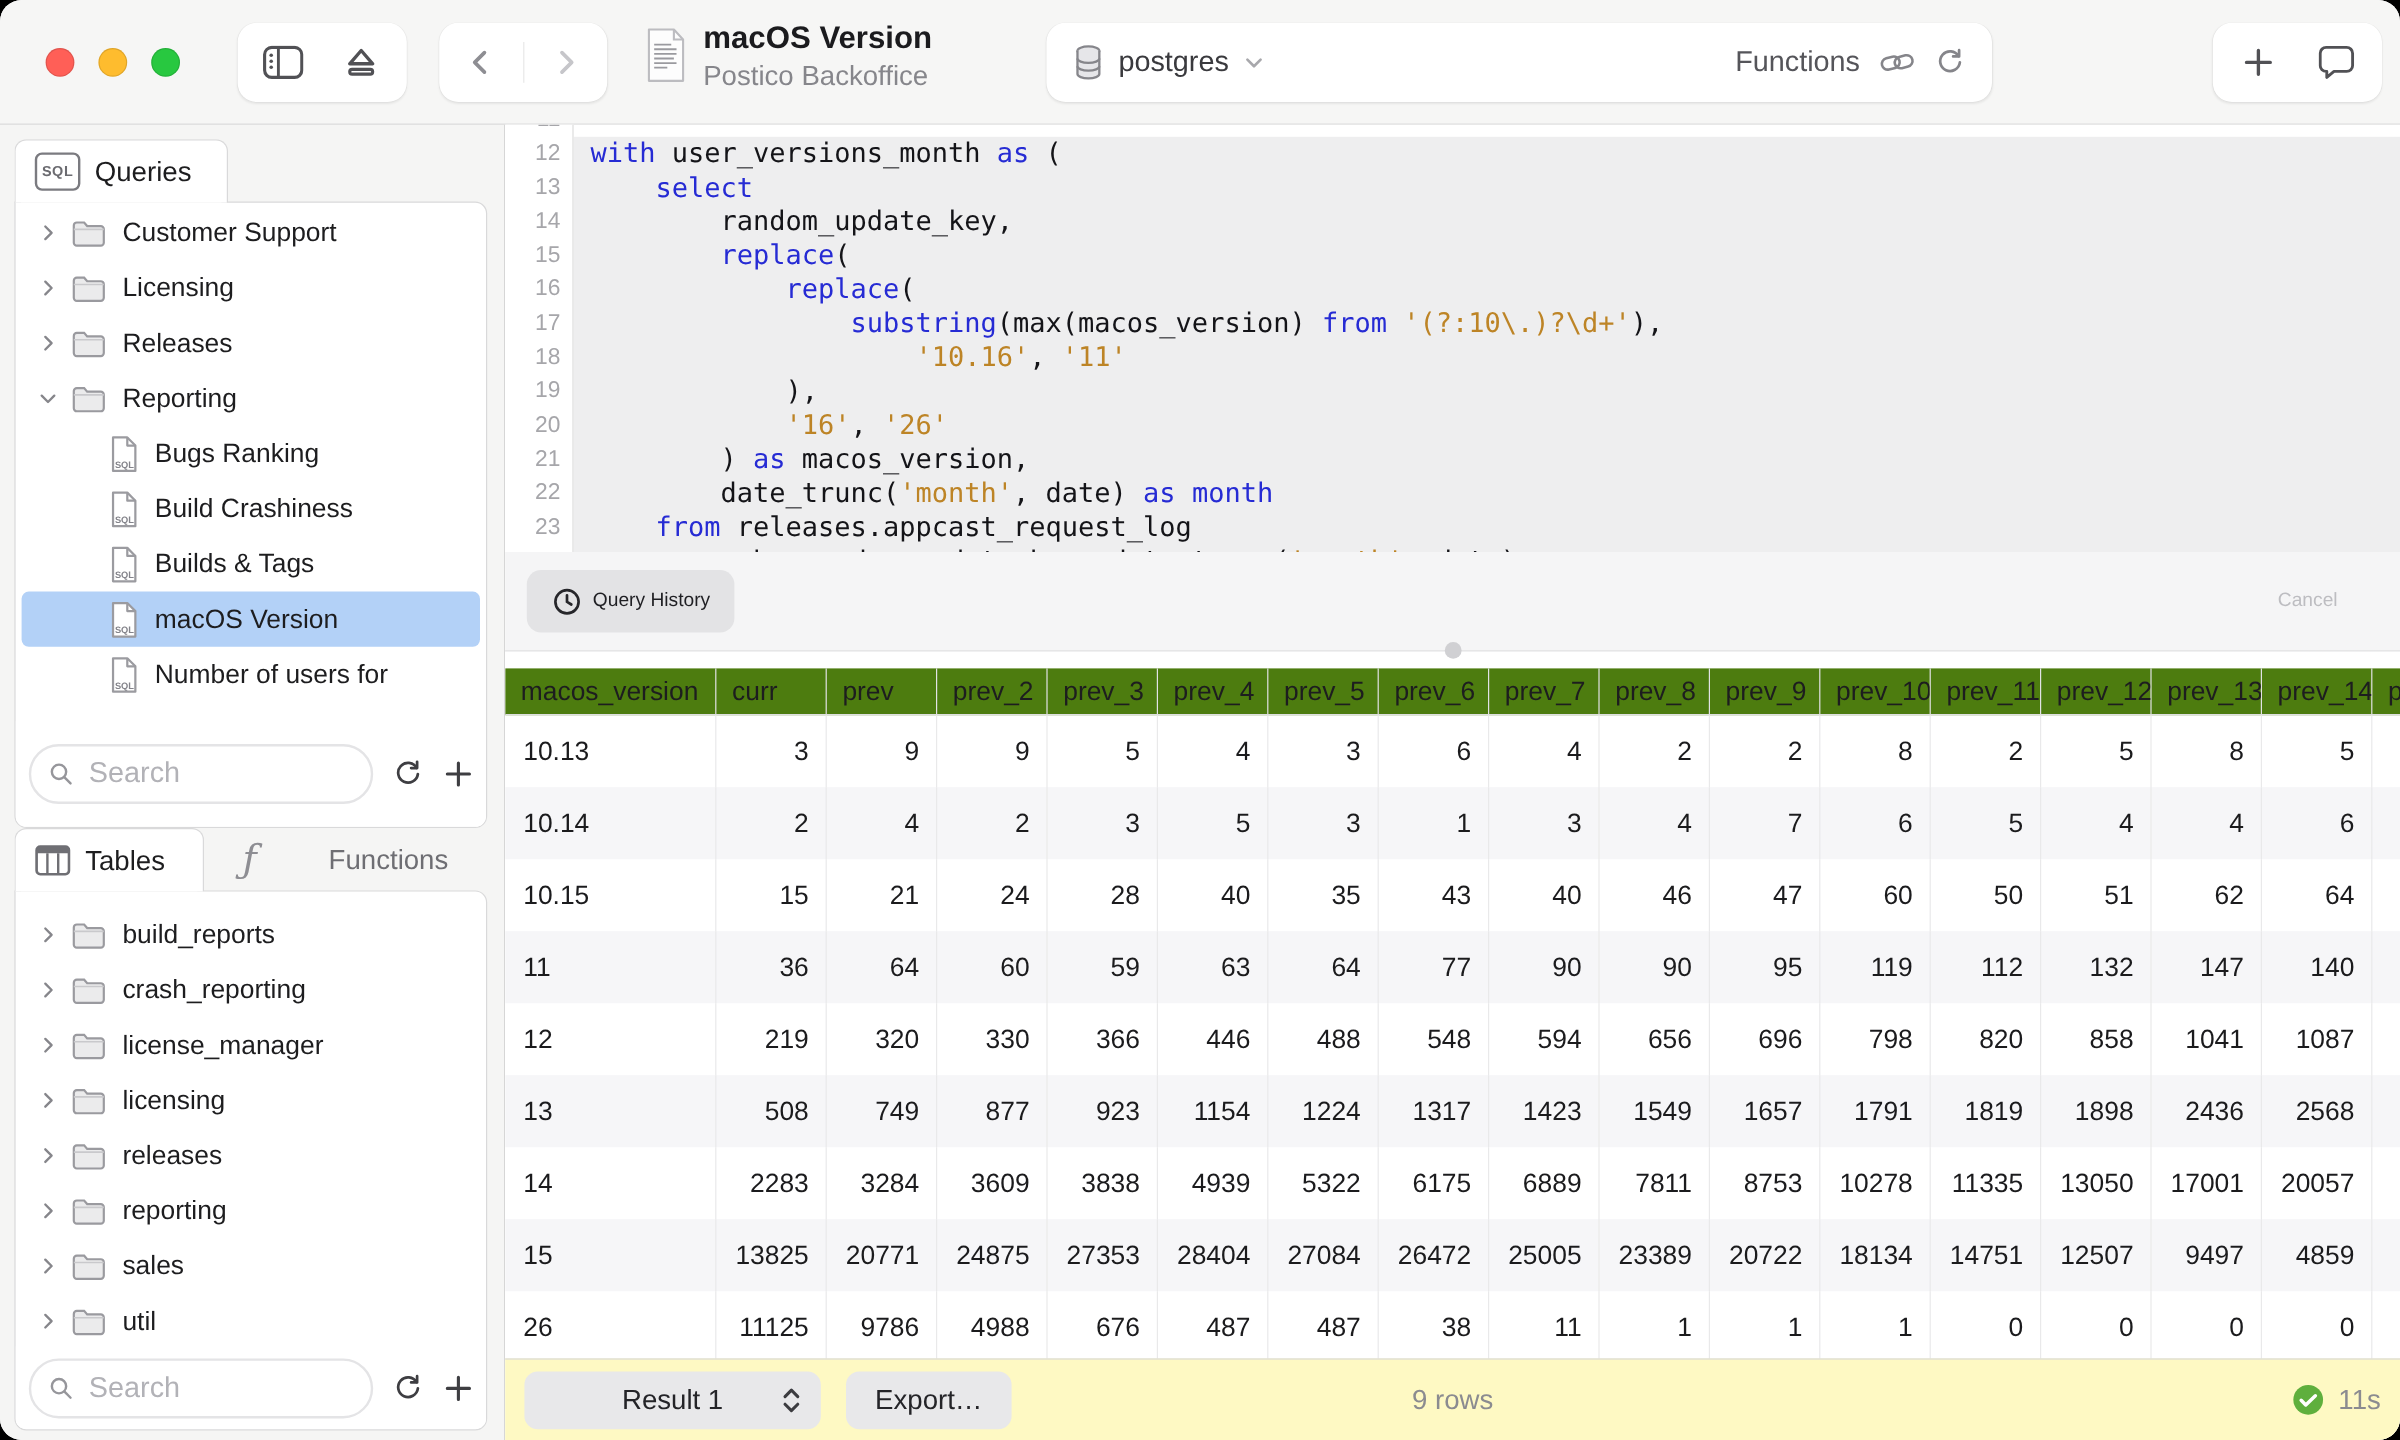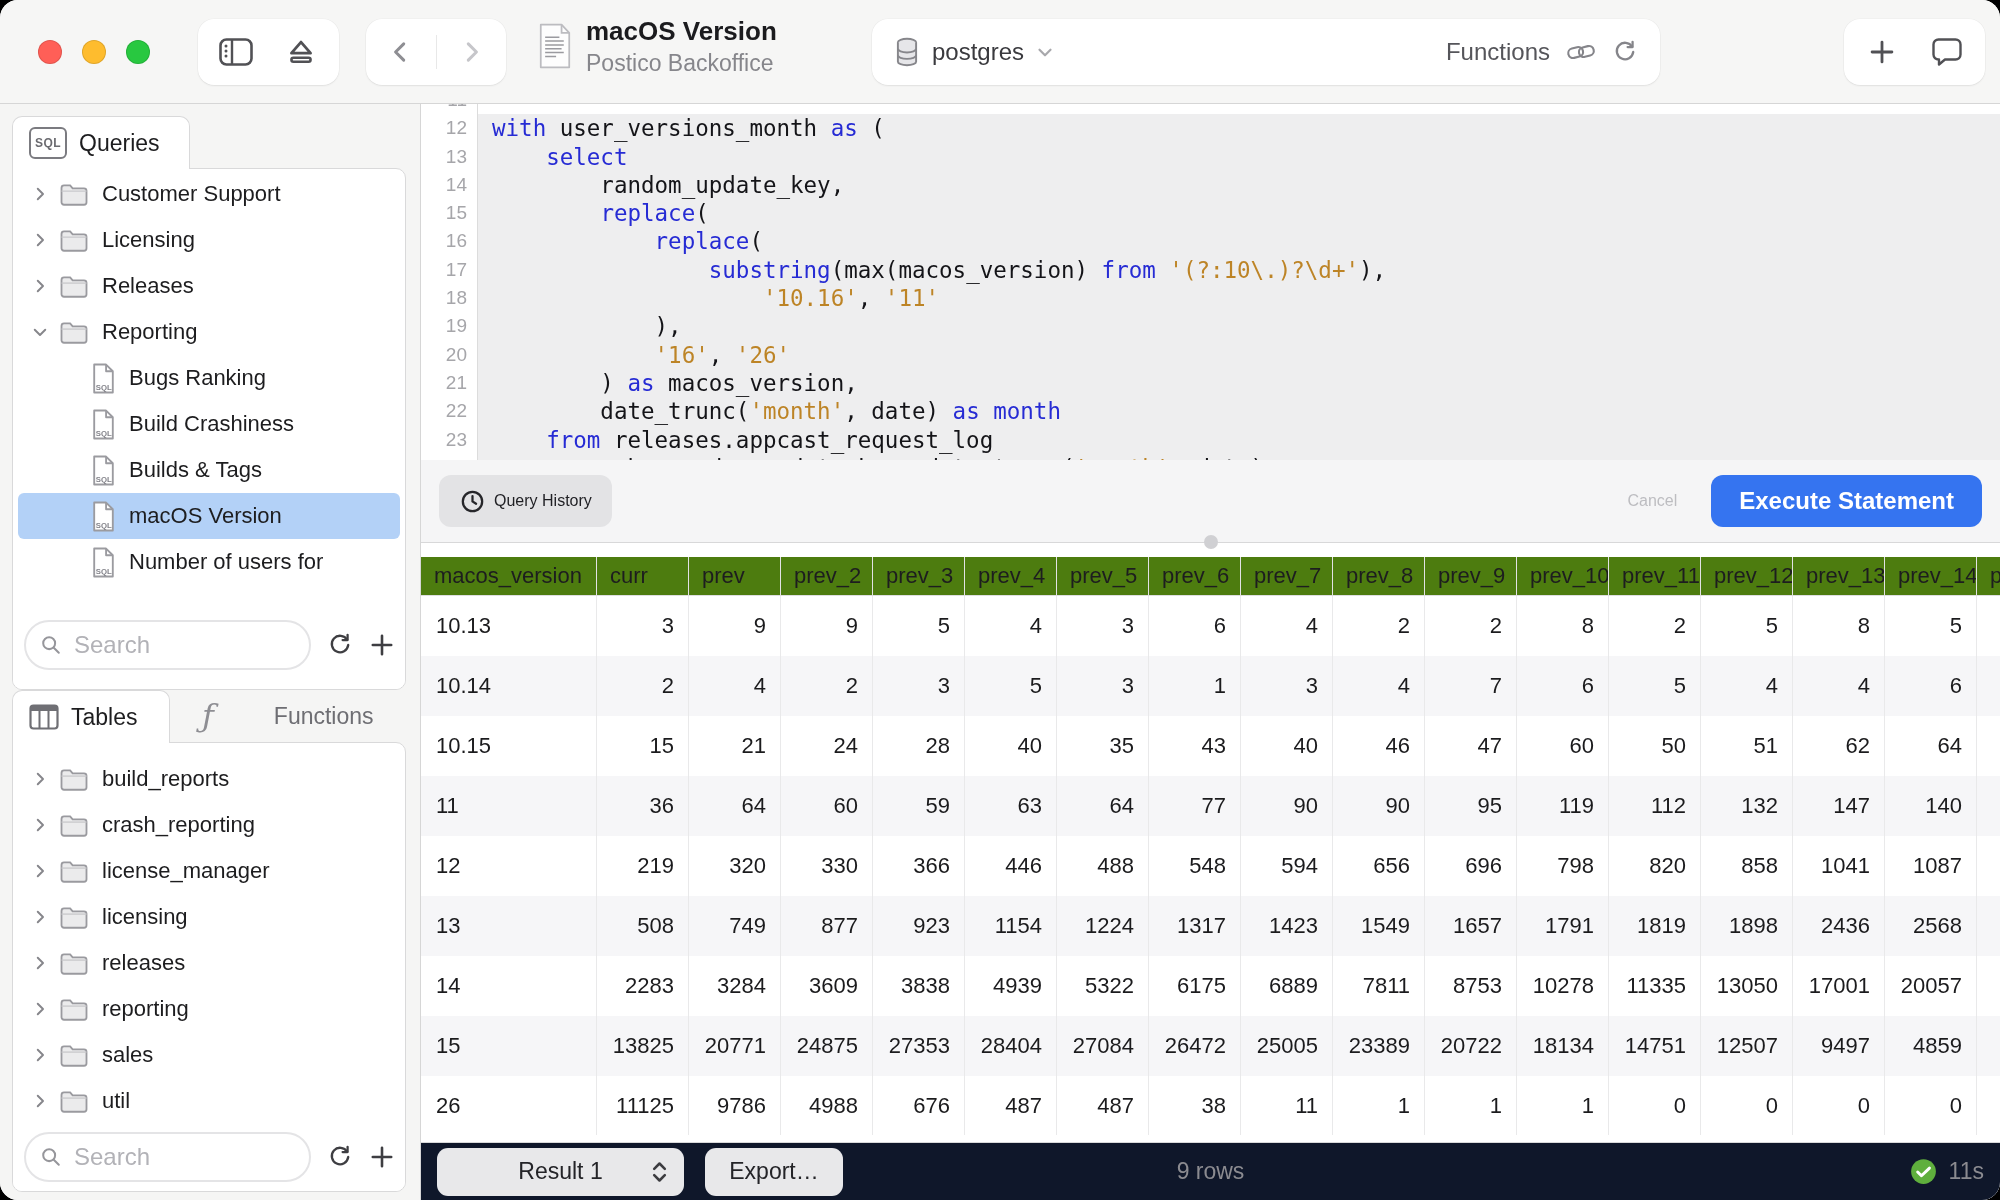--- a/index.html
+++ b/index.html
@@ -91,21 +91,21 @@
     box-sizing:border-box;border-right:1px solid #e2e2e4;overflow:hidden;white-space:nowrap;}
   .t-hc.first{width:176px;} .t-hc.partial{flex:1;border-right:none;}
   .t-row{display:flex;height:60px;}
   .t-row.alt{background:#f6f6f8;}
   .t-c{width:92px;flex:none;line-height:60px;font-size:22px;color:#1b1b1d;text-align:right;padding-right:14px;
     box-sizing:border-box;border-right:1px solid #e9e9ea;overflow:hidden;white-space:nowrap;}
   .t-c.first{width:176px;text-align:left;padding-left:15px;padding-right:0;}
   .t-c.partial{flex:1;border-right:none;}
 
   
-  .statusbar{position:absolute;left:0;right:0;bottom:0;height:58px;background:#0f172a;border-top:1px solid #d9d9da;
+  .statusbar{position:absolute;left:0;right:0;bottom:0;height:68px;background:#fef9c3;border-top:1px solid #d9d9da;
     display:flex;align-items:center;padding:0 16px;box-sizing:border-box;}
   .res-btn{position:relative;width:247px;height:48px;background:#e8e8ea;border-radius:11px;display:flex;align-items:center;
     justify-content:center;font-size:23px;color:#242428;}
   .res-btn .updown{position:absolute;right:16px;top:12px;width:17px;height:24px;color:#3c3c40;}
   .exp-btn{margin-left:21px;width:138px;height:48px;background:#e8e8ea;border-radius:11px;display:flex;align-items:center;
     justify-content:center;font-size:23px;color:#242428;}
   .rowcount{position:absolute;left:50%;transform:translateX(-50%);font-size:23px;color:#8b8b90;}
   .status-right{margin-left:auto;display:flex;align-items:flex-start;gap:12px;}
   .duration{font-size:23px;color:#8b8b90;}
 </style>
@@ -511,23 +511,20 @@
     </div>
 
     <div class="actions">
       <div class="qh-btn">
         <svg class="ic clock" width="27" height="27">
             <use href="#i-clock"></use>
           </svg>
         <span>Query History</span>
       </div>
       <span class="cancel-btn">Cancel</span>
-      <div class="exec-btn">
-        <span>Execute Statement</span>
-      </div>
     </div>
 
     <div class="splitter"></div>
     <div class="drag-dot"></div>
 
     <div class="results">
       <div class="t-head" id="t-head">
           <div class="t-hc first">macos_version</div>
           <div class="t-hc">curr</div>
           <div class="t-hc">prev</div>

